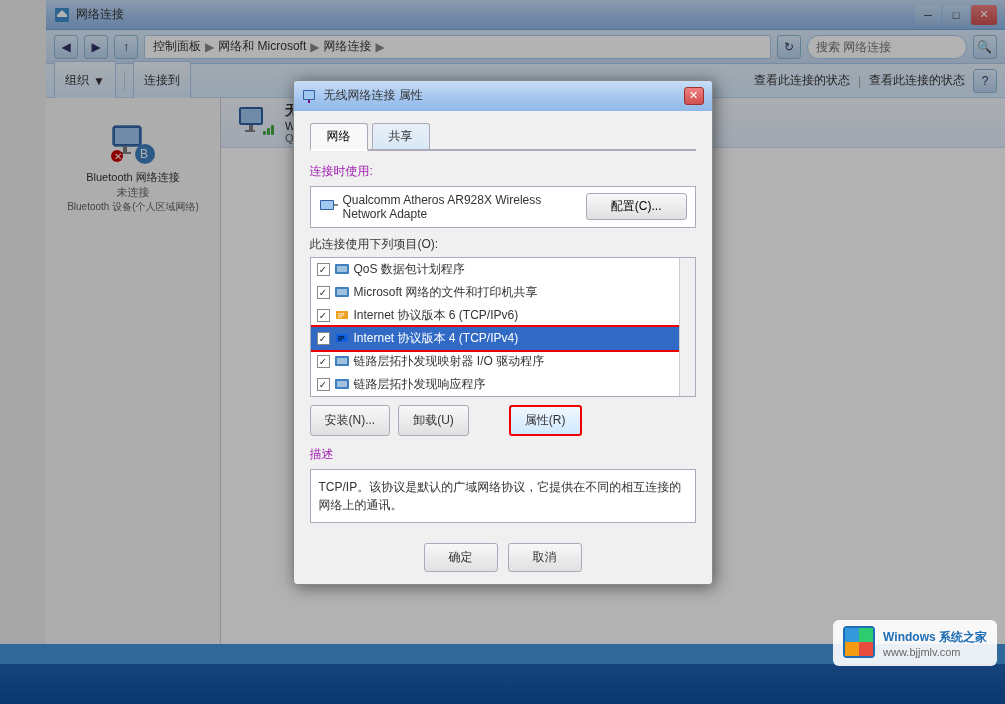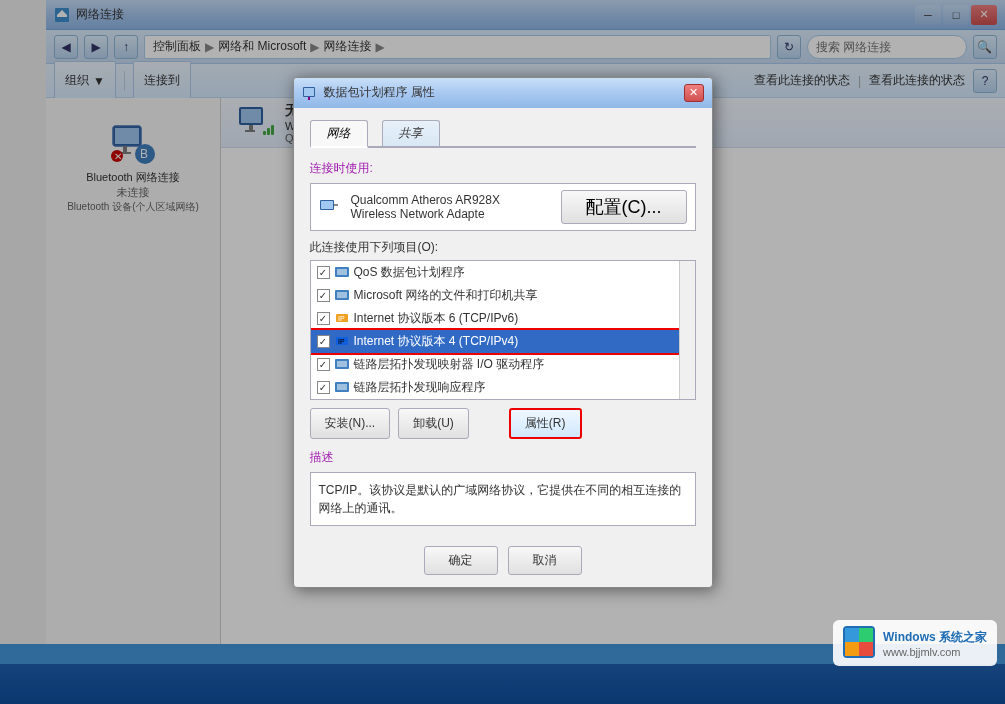--- a/index.html
+++ b/index.html
@@ -294,24 +294,23 @@
       justify-content: center;
     }
 
     .dialog-body {
       padding: 12px 16px;
     }
 
     
     .tab-bar {
       display: flex;
-      gap: 14px;
+      gap: 4px;
       margin-bottom: 12px;
       border-bottom: 2px solid #aab;
-      font-style: italic;
     }
 
     .tab {
       padding: 4px 16px;
       background: linear-gradient(180deg, #e8f0f8 0%, #d8e8f5 100%);
       border: 1px solid #aab;
       border-bottom: none;
       cursor: pointer;
       font-size: 12px;
       color: #333;
@@ -332,41 +331,41 @@
       margin-bottom: 6px;
     }
 
     .adapter-box {
       display: flex;
       align-items: center;
       background: white;
       border: 1px solid #aab;
       padding: 6px 8px;
       margin-bottom: 8px;
-      gap: 12px;
+      gap: 4px;
     }
 
     .adapter-icon {
       width: 20px;
       height: 20px;
     }
 
     .adapter-name {
       font-size: 12px;
       color: #333;
       flex: 1;
     }
 
     .config-btn {
       padding: 4px 24px;
       background: linear-gradient(180deg, #f8f8f8 0%, #e0e0e0 100%);
       border: 1px solid #aab;
       border-radius: 3px;
       cursor: pointer;
-      font-size: 18px;
+      font-size: 12px;
     }
 
     
     .protocol-section-label {
       font-size: 12px;
       color: #333;
       margin-bottom: 4px;
     }
 
     .protocol-list-container {
@@ -643,21 +642,21 @@
     <div class="dialog">
 
       <div class="dialog-title-bar">
         <div class="dialog-icon">
           <svg class="icon-svg" viewBox="0 0 16 16">
             <rect x="1" y="2" width="12" height="10" rx="1" fill="#3060a0"></rect>
             <rect x="2" y="3" width="10" height="8" fill="#a0c8f0"></rect>
             <rect x="6" y="12" width="2" height="3" fill="#808"></rect>
           </svg>
         </div>
-        <span class="dialog-title-text">数据包计划程序 属性</span>
+        <span class="dialog-title-text">无线网络连接 属性</span>
         <button class="dialog-close-btn">✕</button>
       </div>
 
       <div class="dialog-body">
 
         <div class="tab-bar">
           <div class="tab active">
             <span>网络</span>
           </div>
           <div class="tab">

